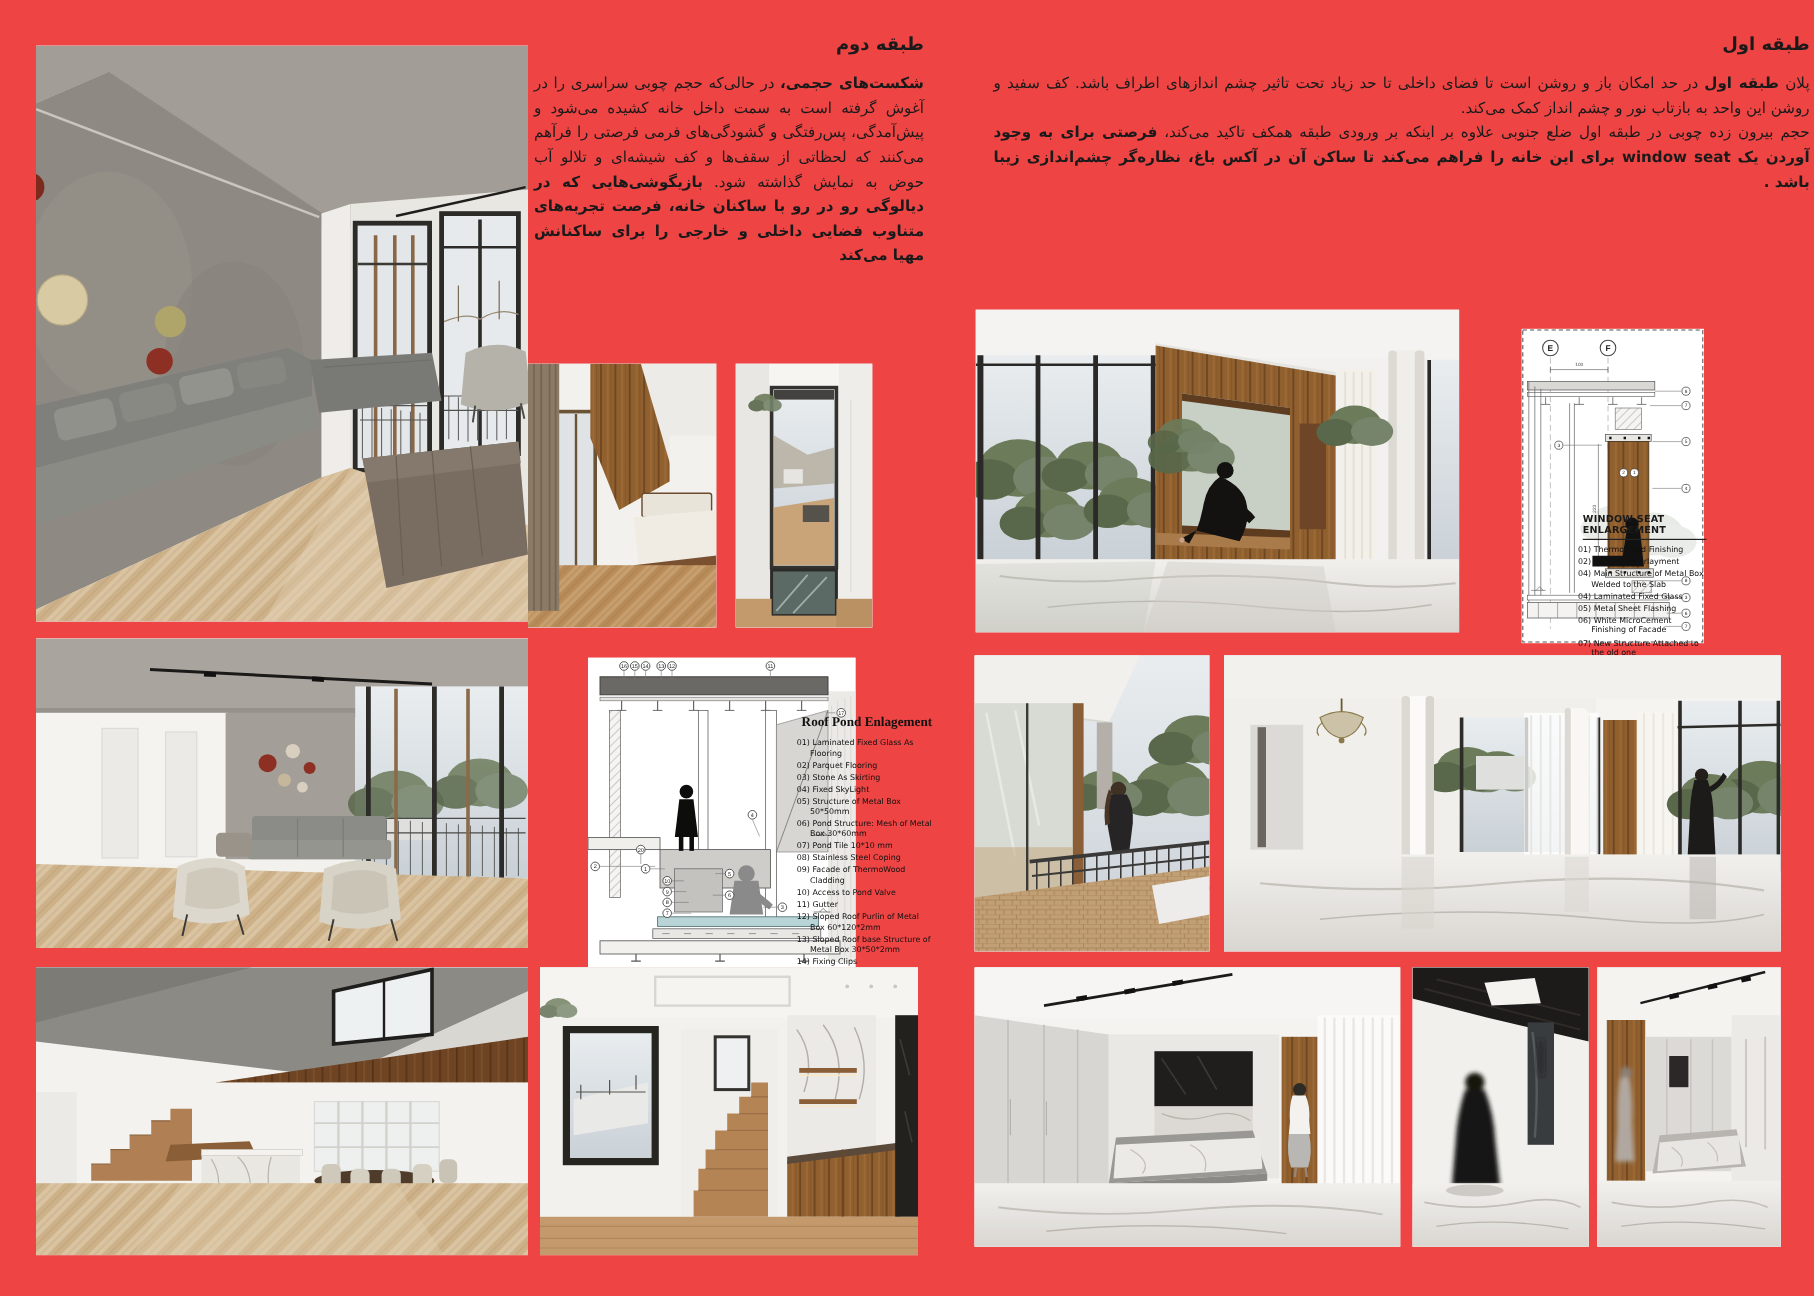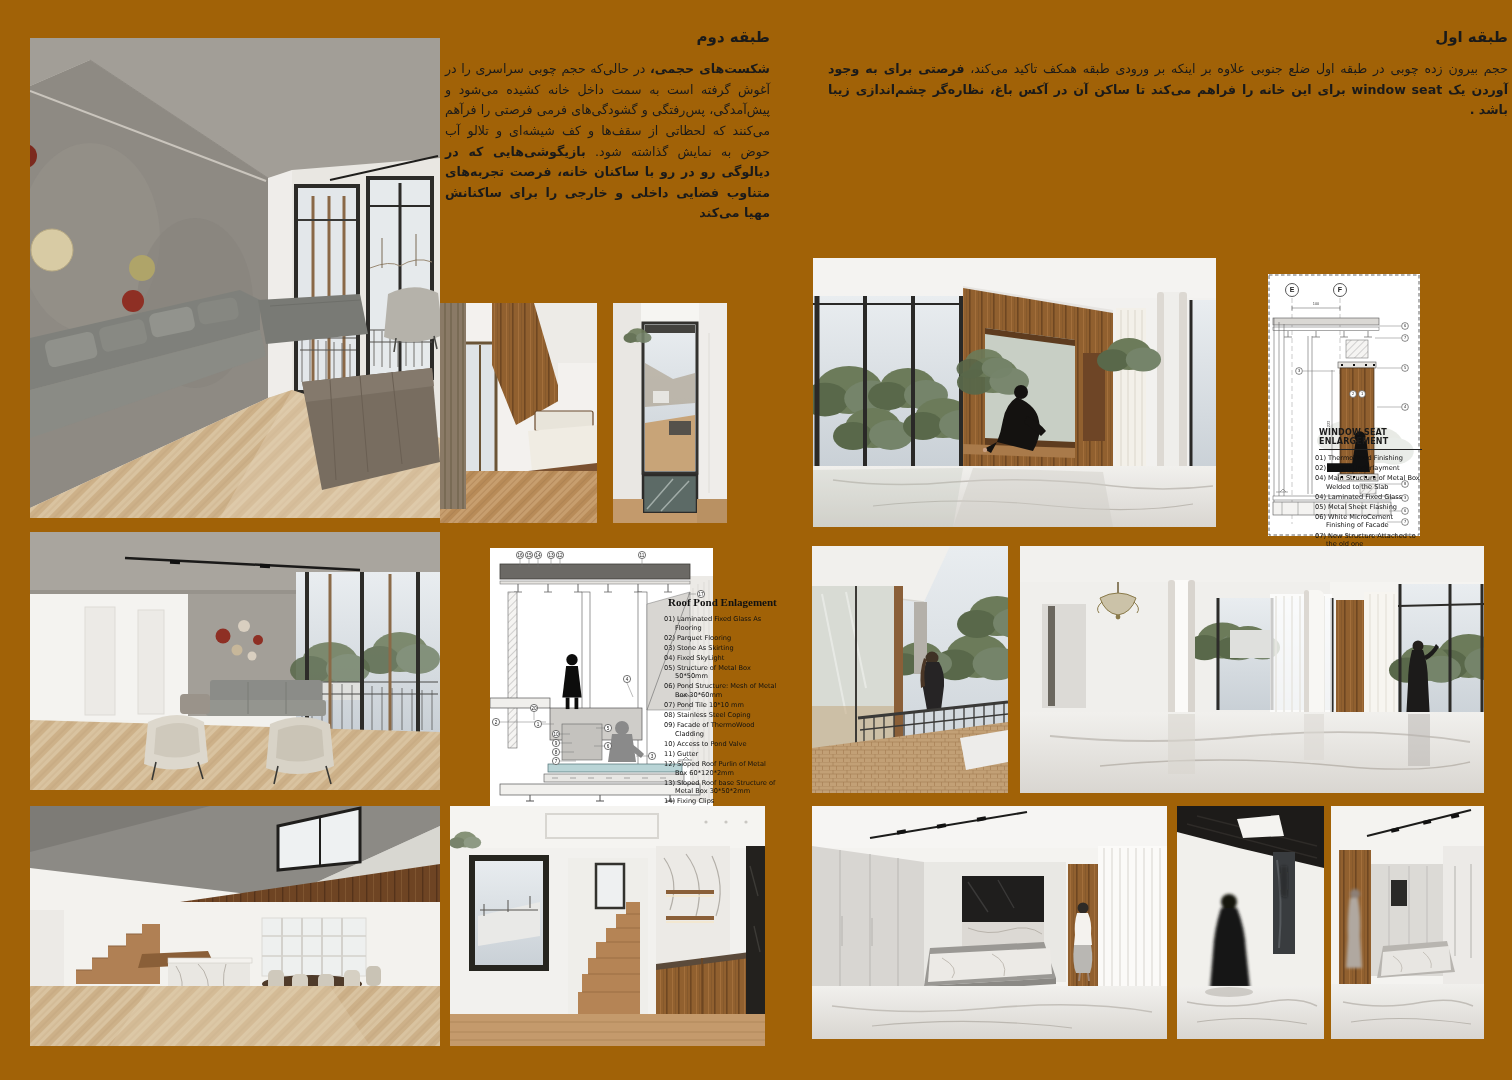--- a/index.html
+++ b/index.html
@@ -1,18 +1,18 @@
 <!DOCTYPE html>
 <html><head>
 <meta charset="utf-8">
 <style>
   html,body{margin:0;padding:0;background:#ffffff;}
   body{width:1512px;height:1080px;position:relative;overflow:hidden;
        font-family:"DejaVu Sans","Liberation Sans",sans-serif;color:#1a1a1a;}
-  .page{position:absolute;inset:0;background:#a16207;text-decoration:underline;}
+  .page{position:absolute;inset:0;background:#ef4444;text-decoration:underline;}
   .ph{position:absolute;margin:0;overflow:hidden;background:#eee;}
   .ph svg{display:block;width:100%;height:100%;}
   .draw{position:absolute;overflow:hidden;background:#fff;}
   .draw svg{display:block;width:100%;height:100%;}
 
   
   .tb{position:absolute;direction:rtl;text-align:justify;text-align-last:right;}
   .tb h2{font-size:15px;font-weight:bold;margin:0 0 13px 0;line-height:1.2;}
   .tb p{font-size:12.6px;line-height:1.64;margin:0;}
   .tb .b{font-weight:bold;}
@@ -514,20 +514,21 @@
       <path d="M0,216 h315 M0,226 h315 M0,234 h315" stroke="#b0885a" stroke-width="1"></path>
     </svg>
   </figure>
 
 </section>
 
 <section>
 
   <div class="tb" style="left:828px;top:28px;width:680px;">
     <h2>طبقه اول</h2>
+    <p><span>پلان </span><span class="b">طبقه اول</span><span> در حد امکان باز و روشن است تا فضای داخلی تا حد زیاد تحت تاثیر چشم اندازهای اطراف باشد. کف سفید و روشن این واحد به بازتاب نور و چشم انداز کمک می‌کند.</span></p>
     <p><span>حجم بیرون زده چوبی در طبقه اول ضلع جنوبی علاوه بر اینکه بر ورودی طبقه همکف تاکید می‌کند، </span><span class="b">فرصتی برای به وجود آوردن یک window seat برای این خانه را فراهم می‌کند تا ساکن آن در آکس باغ، نظاره‌گر چشم‌اندازی زیبا باشد .</span></p>
   </div>
 
   <figure class="ph" style="left:813px;top:258px;width:403px;height:269px;">
     <svg viewBox="0 0 403 269" preserveAspectRatio="none">
       <rect width="403" height="269" fill="#f2f1ef"></rect>
       <rect x="0" y="0" width="403" height="40" fill="#f4f3f1"></rect>
       <polygon points="150,28 300,52 300,60 150,38" fill="#e6e4e1"></polygon>
       <g>
         <rect x="0" y="38" width="152" height="172" fill="url(#gSky)"></rect>

